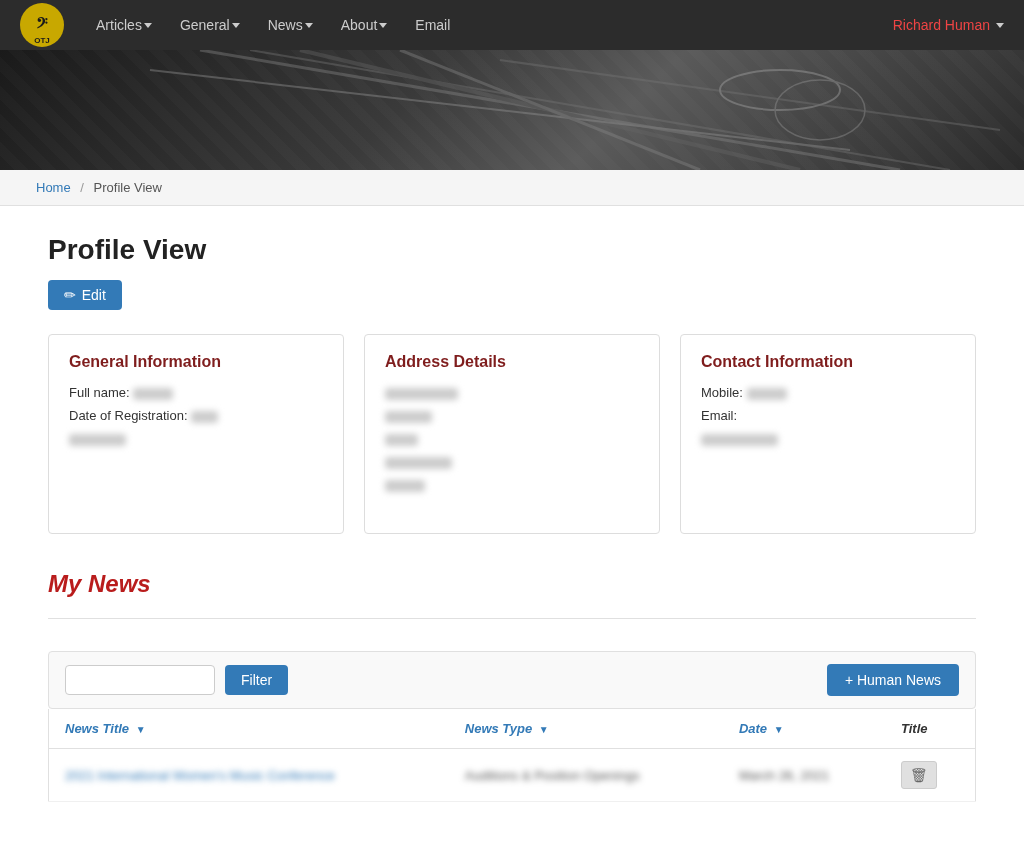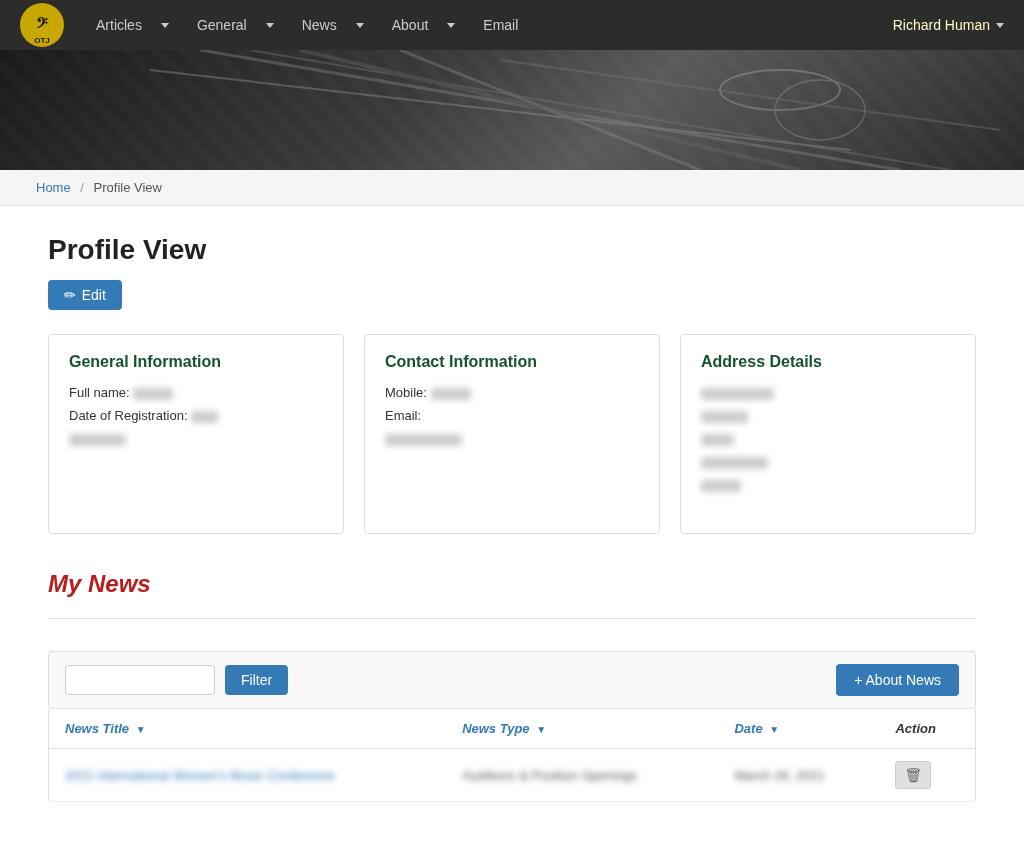--- a/index.html
+++ b/index.html
@@ -26,25 +26,25 @@
       flex: 1;
       gap: 4px;
     }
     .navbar-link {
       color: #ccc;
       text-decoration: none;
       padding: 8px 12px;
       font-size: 14px;
       display: flex;
       align-items: center;
-      gap: 17px;
+      gap: 0;
       cursor: pointer;
     }
     .navbar-right {
-      color: #fef9c3;
+      color: #ef4444;
       font-size: 14px;
       display: flex;
       align-items: center;
       gap: 4px;
       cursor: pointer;
     }
     .caret {
       display: inline-block;
       width: 0; height: 0;
       border-left: 4px solid transparent;
@@ -128,21 +128,21 @@
       flex: 1;
       border: 1px solid #ddd;
       border-radius: 4px;
       padding: 18px 20px;
       background: #fff;
       min-height: 200px;
     }
     .card-title {
       font-size: 16px;
       font-weight: bold;
-      color: #14532d;
+      color: #7f1d1d;
       margin-bottom: 14px;
     }
     .card-row {
       margin-bottom: 8px;
       font-size: 13px;
       color: #555;
     }
     .card-label { color: #333; font-weight: normal; }
     .blurred-text {
       display: inline-block;
@@ -355,83 +355,83 @@
       <div class="card-row">
         <span class="card-label">Date of Registration:</span>
         <span class="blurred-text">&nbsp;&nbsp;&nbsp;&nbsp;&nbsp;&nbsp;&nbsp;&nbsp;</span>
       </div>
       <div class="card-row">
         <span class="blurred-text">&nbsp;&nbsp;&nbsp;&nbsp;&nbsp;&nbsp;&nbsp;&nbsp;&nbsp;&nbsp;&nbsp;&nbsp;&nbsp;&nbsp;&nbsp;&nbsp;&nbsp;</span>
       </div>
     </div>
 
     <div class="card">
+      <div class="card-title">Address Details</div>
+      <div class="card-row">
+        <span class="blurred-text">&nbsp;&nbsp;&nbsp;&nbsp;&nbsp;&nbsp;&nbsp;&nbsp;&nbsp;&nbsp;&nbsp;&nbsp;&nbsp;&nbsp;&nbsp;&nbsp;&nbsp;&nbsp;&nbsp;&nbsp;&nbsp;&nbsp;</span>
+      </div>
+      <div class="card-row">
+        <span class="blurred-text">&nbsp;&nbsp;&nbsp;&nbsp;&nbsp;&nbsp;&nbsp;&nbsp;&nbsp;&nbsp;&nbsp;&nbsp;&nbsp;&nbsp;</span>
+      </div>
+      <div class="card-row">
+        <span class="blurred-text">&nbsp;&nbsp;&nbsp;&nbsp;&nbsp;&nbsp;&nbsp;&nbsp;&nbsp;&nbsp;</span>
+      </div>
+      <div class="card-row">
+        <span class="blurred-text">&nbsp;&nbsp;&nbsp;&nbsp;&nbsp;&nbsp;&nbsp;&nbsp;&nbsp;&nbsp;&nbsp;&nbsp;&nbsp;&nbsp;&nbsp;&nbsp;&nbsp;&nbsp;&nbsp;&nbsp;</span>
+      </div>
+      <div class="card-row">
+        <span class="blurred-text">&nbsp;&nbsp;&nbsp;&nbsp;&nbsp;&nbsp;&nbsp;&nbsp;&nbsp;&nbsp;&nbsp;&nbsp;</span>
+      </div>
+    </div>
+
+    <div class="card">
       <div class="card-title">Contact Information</div>
       <div class="card-row">
         <span class="card-label">Mobile:</span>
         <span class="blurred-text">&nbsp;&nbsp;&nbsp;&nbsp;&nbsp;&nbsp;&nbsp;&nbsp;&nbsp;&nbsp;&nbsp;&nbsp;</span>
       </div>
       <div class="card-row">
         <span class="card-label">Email:</span>
       </div>
       <div class="card-row">
         <span class="blurred-text">&nbsp;&nbsp;&nbsp;&nbsp;&nbsp;&nbsp;&nbsp;&nbsp;&nbsp;&nbsp;&nbsp;&nbsp;&nbsp;&nbsp;&nbsp;&nbsp;&nbsp;&nbsp;&nbsp;&nbsp;&nbsp;&nbsp;&nbsp;</span>
-      </div>
-    </div>
-
-    <div class="card">
-      <div class="card-title">Address Details</div>
-      <div class="card-row">
-        <span class="blurred-text">&nbsp;&nbsp;&nbsp;&nbsp;&nbsp;&nbsp;&nbsp;&nbsp;&nbsp;&nbsp;&nbsp;&nbsp;&nbsp;&nbsp;&nbsp;&nbsp;&nbsp;&nbsp;&nbsp;&nbsp;&nbsp;&nbsp;</span>
-      </div>
-      <div class="card-row">
-        <span class="blurred-text">&nbsp;&nbsp;&nbsp;&nbsp;&nbsp;&nbsp;&nbsp;&nbsp;&nbsp;&nbsp;&nbsp;&nbsp;&nbsp;&nbsp;</span>
-      </div>
-      <div class="card-row">
-        <span class="blurred-text">&nbsp;&nbsp;&nbsp;&nbsp;&nbsp;&nbsp;&nbsp;&nbsp;&nbsp;&nbsp;</span>
-      </div>
-      <div class="card-row">
-        <span class="blurred-text">&nbsp;&nbsp;&nbsp;&nbsp;&nbsp;&nbsp;&nbsp;&nbsp;&nbsp;&nbsp;&nbsp;&nbsp;&nbsp;&nbsp;&nbsp;&nbsp;&nbsp;&nbsp;&nbsp;&nbsp;</span>
-      </div>
-      <div class="card-row">
-        <span class="blurred-text">&nbsp;&nbsp;&nbsp;&nbsp;&nbsp;&nbsp;&nbsp;&nbsp;&nbsp;&nbsp;&nbsp;&nbsp;</span>
       </div>
     </div>
 
   </div>
 
   
   <h2 class="section-title">My News</h2>
   <hr class="section-divider">
 
   
   <div class="news-toolbar">
     <input class="news-search-input" type="text" placeholder="" style="">
     <button class="filter-btn">Filter</button>
     <div class="spacer"></div>
-    <button class="send-news-btn">+ About News</button>
+    <button class="send-news-btn">+ Human News</button>
   </div>
 
   
   <table class="news-table">
     <thead>
       <tr>
         <th>
           <span>News Title</span>
           <span class="sort-icon">▼</span>
         </th>
         <th>
           <span>News Type</span>
           <span class="sort-icon">▼</span>
         </th>
         <th>
           <span>Date</span>
           <span class="sort-icon">▼</span>
         </th>
-        <th class="action-col">Action</th>
+        <th class="action-col">Title</th>
       </tr>
     </thead>
     <tbody>
       <tr>
         <td>
           <span class="link-text">2021 International Women's Music Conference</span>
         </td>
         <td>
           <span class="blurred-cell">Auditions &amp; Position Openings</span>
         </td>

